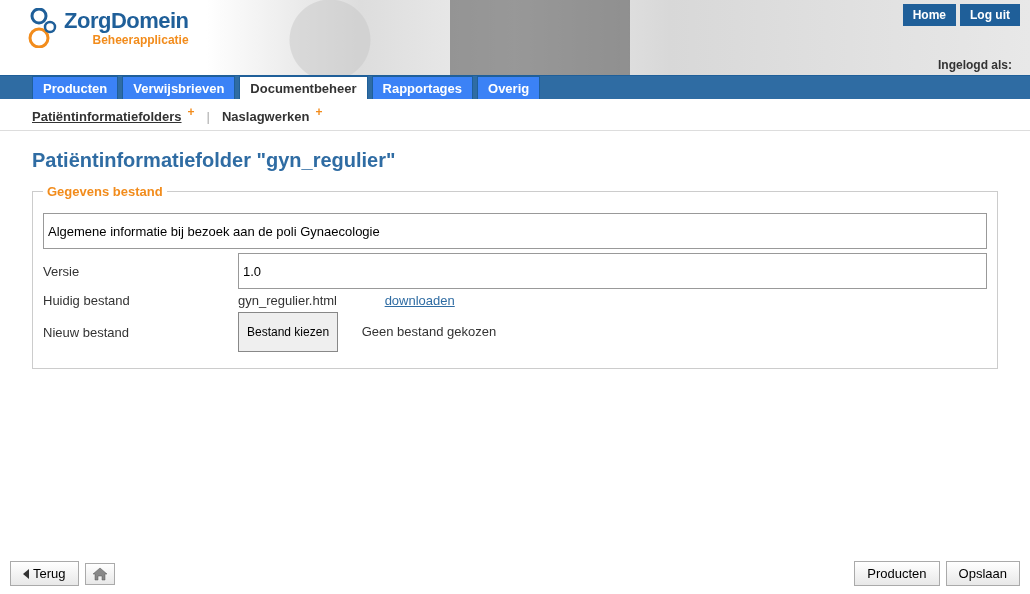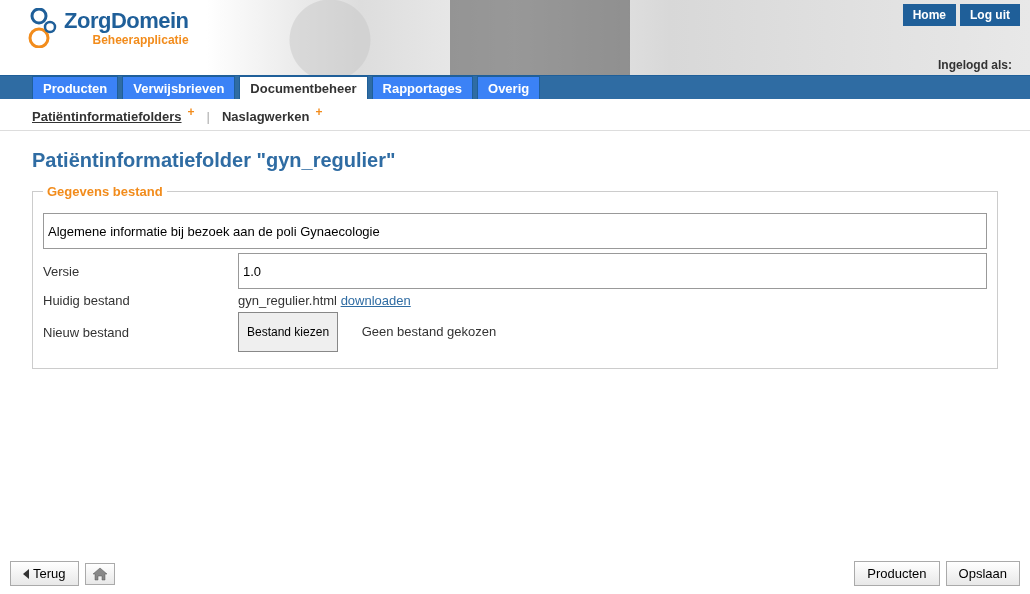--- a/index.html
+++ b/index.html
@@ -40,21 +40,21 @@
   .content { padding: 10px 32px; }
   .page-title { color: #2f6ca3; font-size: 20px; font-weight: bold; margin: 8px 0 12px; }
 
   fieldset { border: 1px solid #ccc; padding: 10px 10px 12px; margin: 0; }
   legend { color: #f28c1c; font-weight: bold; padding: 0 4px; font-size: 13px; }
 
   .form-row { display: flex; align-items: center; margin: 4px 0; }
   .form-row label { width: 195px; font-size: 13px; }
   .form-row input[type=text] { flex: 1; border: 1px solid #999; padding: 2px 4px; font-size: 13px; height: 36px; }
   .form-row .value { font-size: 13px; }
-  .form-row a.link { color: #2f6ca3; text-decoration: underline; cursor:pointer; }
+  .form-row a.link { color: #2f6ca3; text-decoration: underline; cursor:pointer;margin-left:44px; }
 
   .file-btn { background: #efefef; border: 1px solid #888; padding: 12px 8px; font-size: 12px; cursor: pointer; font-family: inherit; }
   .file-status { margin-left: 20px; font-size: 13px; }
 
   
   .footer { position: absolute; bottom: 8px; left: 0; right: 0; padding: 0 10px; display: flex; align-items: center; justify-content: space-between; }
   .footer-left { display: flex; align-items: center; gap: 6px; }
   .btn { background: linear-gradient(#fff,#e8e8e8); border: 1px solid #aaa; padding: 4px 12px; font-size: 13px; cursor: pointer; font-family: inherit; display:flex; align-items:center; gap:4px;}
   .footer .icononly { padding: 3px 6px; }
   .footer-right { display: flex; gap: 6px; }

